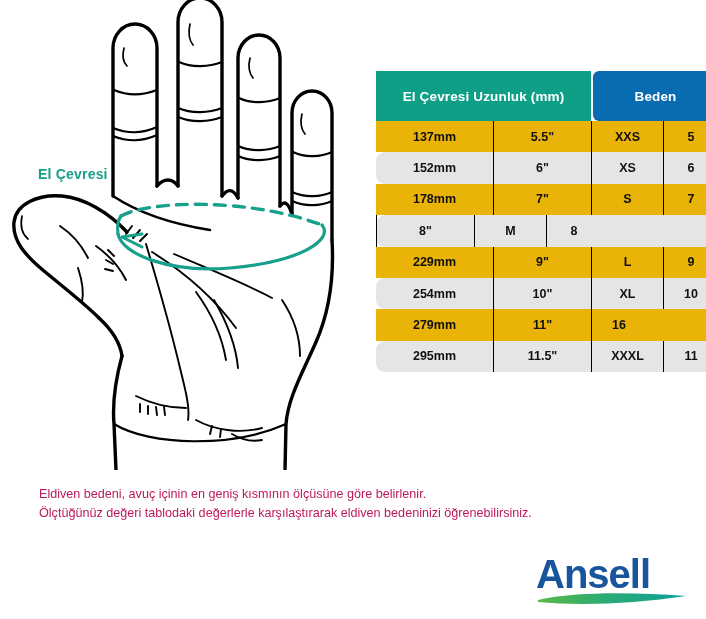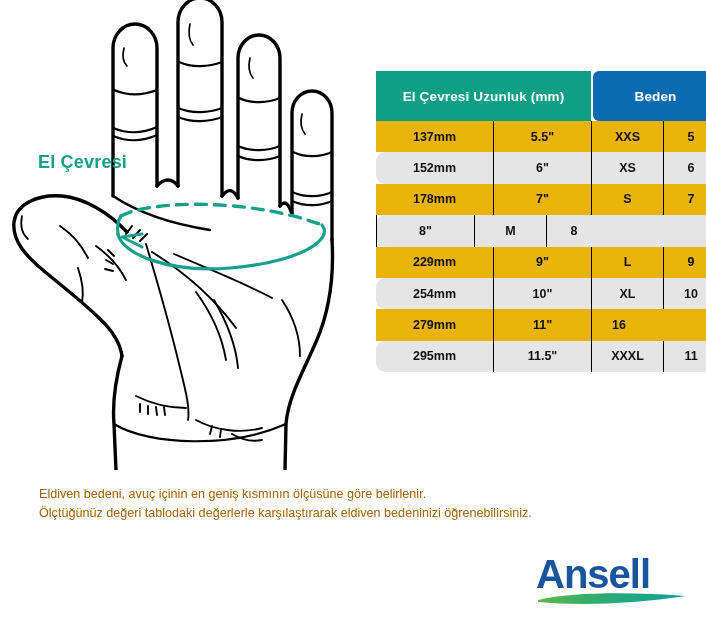--- a/index.html
+++ b/index.html
@@ -25,22 +25,22 @@
     left: 0px;
     top: 0px;
     width: 350px;
     height: 470px;
   }
 
   
   #measure-label {
     position: absolute;
     left: 38px;
-    top: 152px;
-    font-size: 18px;
+    top: 166px;
+    font-size: 14px;
     font-weight: bold;
     letter-spacing: 0.2px;
     color: #16a088;
     white-space: nowrap;
   }
 
   
   #size-table {
     position: absolute;
     left: 376px;
@@ -102,21 +102,21 @@
   .c-num  { width: 55px;  border-left: 1.6px solid #000000; }
 
   
   #footer-note {
     position: absolute;
     left: 39px;
     top: 485px;
     width: 630px;
     font-size: 12.6px;
     line-height: 19px;
-    color: #a16207;
+    color: #be185d;
   }
   #footer-note .note-line { display: block; white-space: nowrap; }
 
   
   #brand-logo {
     position: absolute;
     left: 534px;
     top: 552px;
     width: 156px;
     height: 56px;

